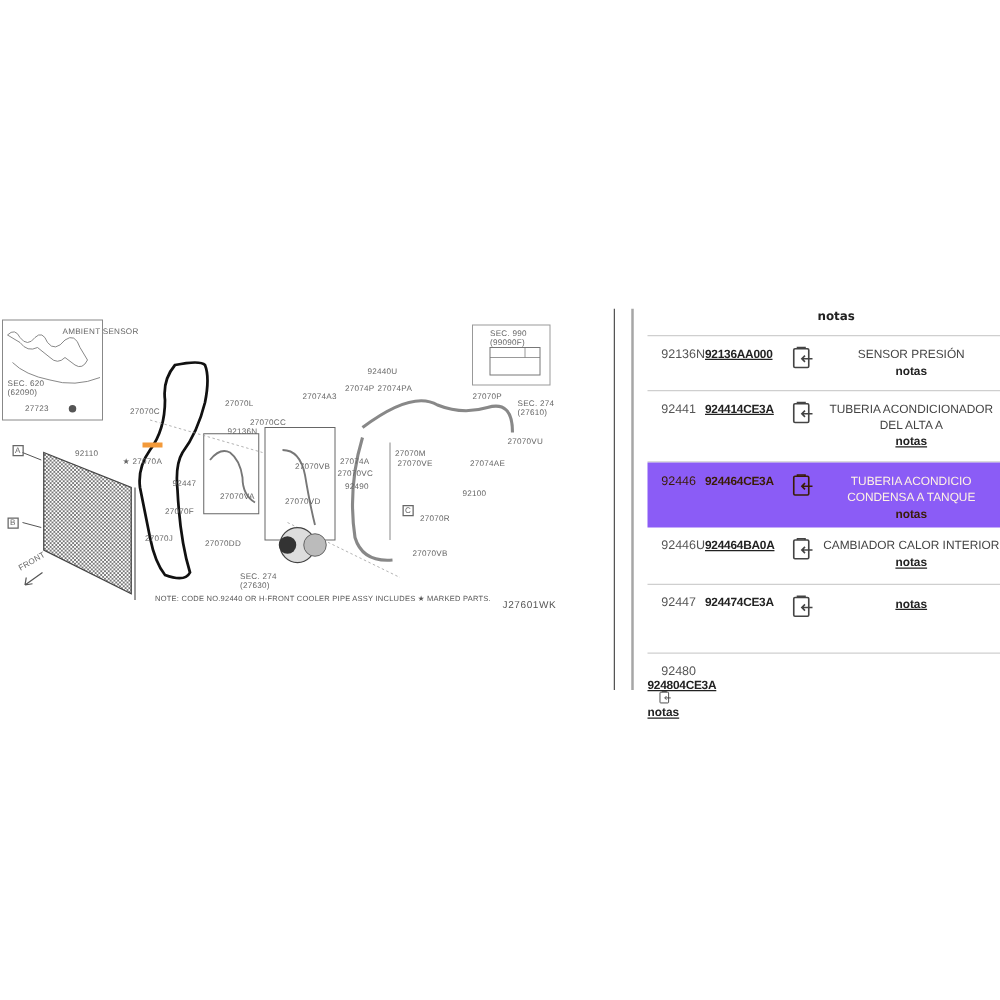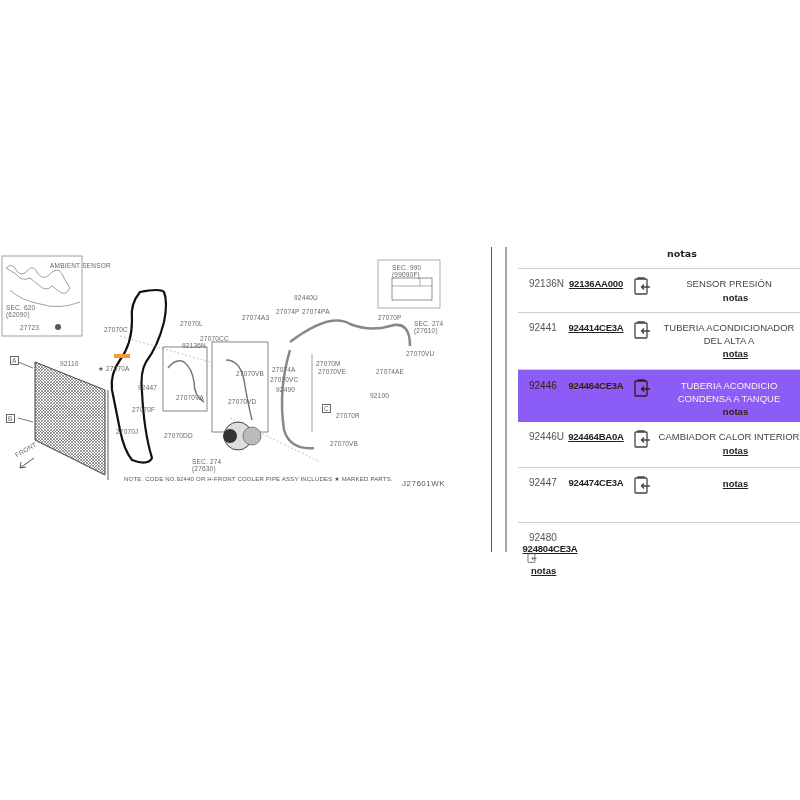--- a/index.html
+++ b/index.html
@@ -16,24 +16,24 @@
 
     
     .vline { position: absolute; top: 247px; height: 305px; }
     .vline.a { left: 491px; width: 1px; background: #555; }
     .vline.b { left: 505px; width: 2px; background: #a6a6a6; }
 
     
     .parts { position: absolute; left: 518px; top: 244px; width: 282px; }
     .row { position: relative; display: flex; align-items: flex-start; border-bottom: 1px solid #cfcfcf; }
     .row .num { width: 46px; font-family: "Liberation Sans", sans-serif; font-size: 10px; color: #555; text-align: left; padding-left: 11px; }
-    .row .pn { width: 64px; font-family: "Liberation Sans", sans-serif; font-size: 9.5px; font-weight: bold; color: #222; text-decoration: underline; letter-spacing: -0.2px; cursor: pointer; text-align: center; }
+    .row .pn { width: 64px; font-family: "Liberation Sans", sans-serif; font-size: 9.5px; font-weight: bold; color: #222; text-decoration: underline; letter-spacing: -0.2px; cursor: pointer; }
     .row .ic { width: 20px; height: 20px; margin-left: 4px; margin-right: 6px; margin-top: -2px; }
     .row .desc { flex: 1; font-family: "Liberation Sans", sans-serif; font-size: 9.5px; color: #444; line-height: 12.5px; text-transform: uppercase; text-align: center; }
-    .row .notas { display: block; font-weight: bold; font-size: 9.5px; color: #222; text-transform: none; cursor: pointer; margin-top: 1px; margin-left: 13px; }
+    .row .notas { display: block; font-weight: bold; font-size: 9.5px; color: #222; text-transform: none; cursor: pointer; margin-top: 1px; }
     .row .notas.u { text-decoration: underline; }
     .row.top { height: 25px; border-bottom: 1px solid #cfcfcf; }
     .row.top .spacer { width: 136px; }
     .row.top .notas { margin-top: 4px; }
     .row.std { padding-top: 9px; }
     .row.hl { background: #8b5cf6; border-bottom: none; margin-left: 0; padding-top: 10px; height: 52px; }
     .row.hl .num, .row.hl .pn, .row.hl .desc, .row.hl .notas { color: #3a1c05; }
     .row.hl .pn { text-decoration: none; }
     .row.hl .desc { color: #fff2e4; }
     .row.last { border-bottom: none; flex-direction: column; }

